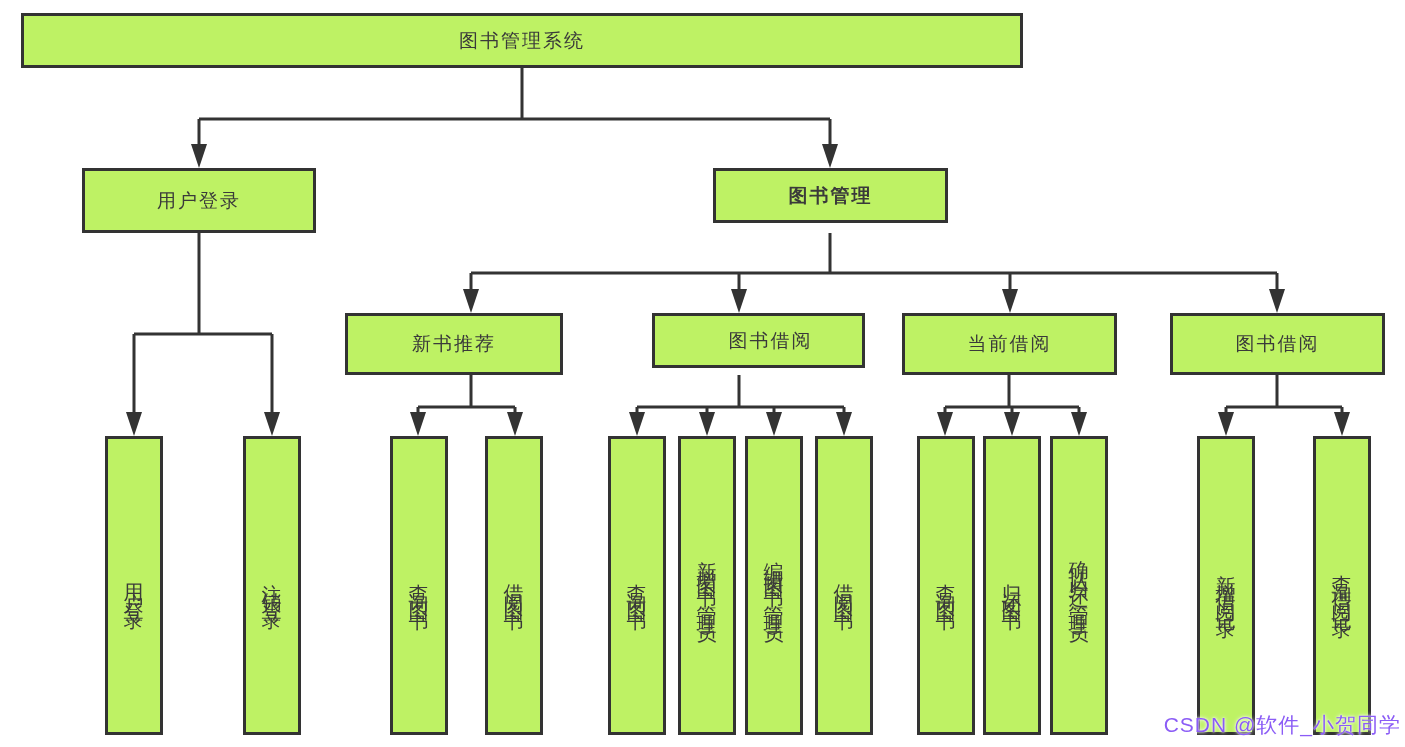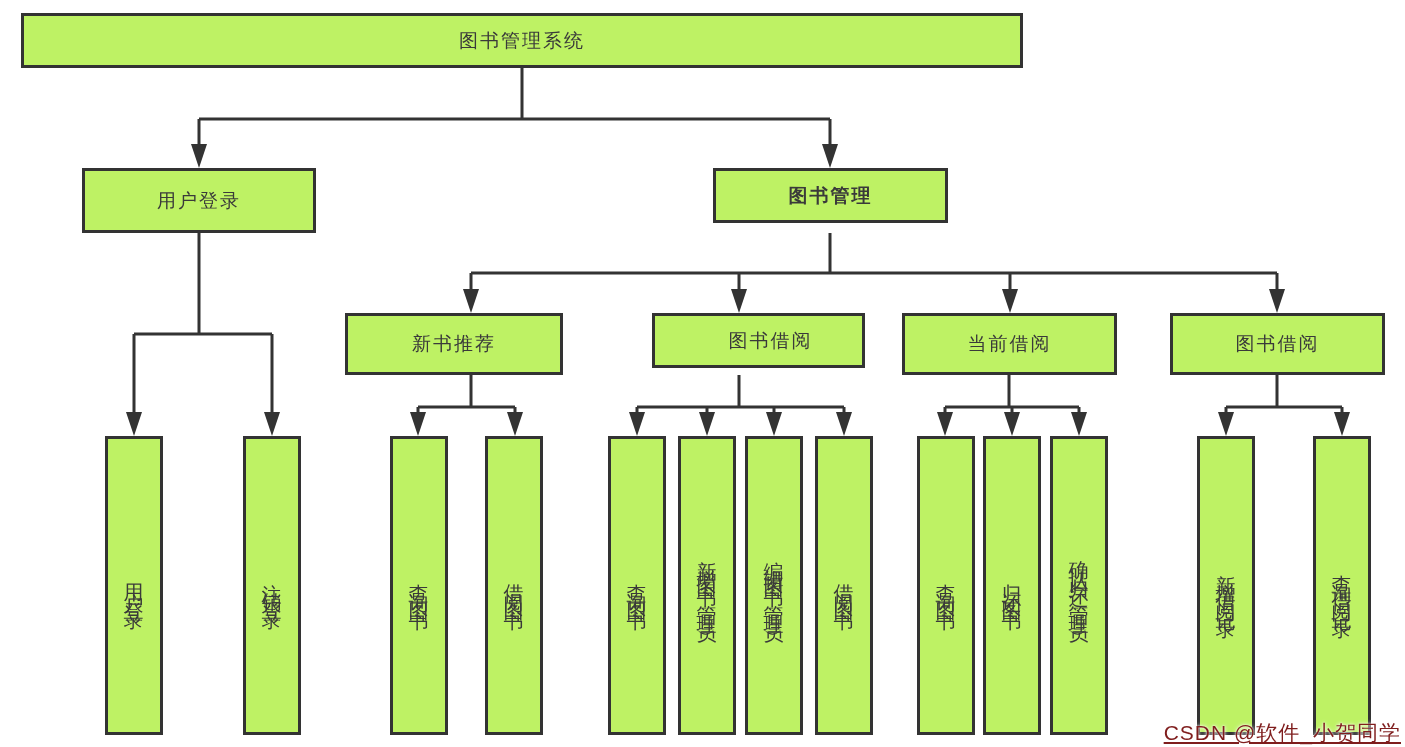--- a/index.html
+++ b/index.html
@@ -14,25 +14,24 @@
     display:flex; align-items:center; justify-content:center;
     color:#3a3a3a; font-size:19px; letter-spacing:2px;
     white-space:nowrap;
   }
   .vbox {
     writing-mode:vertical-rl; text-orientation:mixed;
     font-size:20px; letter-spacing:9px; line-height:1;
     padding:8px 0; white-space:normal;
   }
   .watermark {
-    position:absolute; right:4px; bottom:0px;
-    font-size:21px; color:#7f1d1d; letter-spacing:1px;
+    position:absolute; right:4px; bottom:8px;
+    font-size:21px; color:#8b5cf6; letter-spacing:1px;
     text-shadow:0 0 2px #ffffff, 0 0 4px #ffffff;
     z-index:5;
-    text-decoration:underline;
   }
 </style>
 </head>
 <body>
 
 <div class="canvas">
 
   <svg class="connectors" width="1405" height="747" viewBox="0 0 1405 747">
     <g stroke="#333333" stroke-width="3" fill="none">
       <path d="M522 68 V119 M199 119 H830 M199 119 V148 M830 119 V148"></path>

